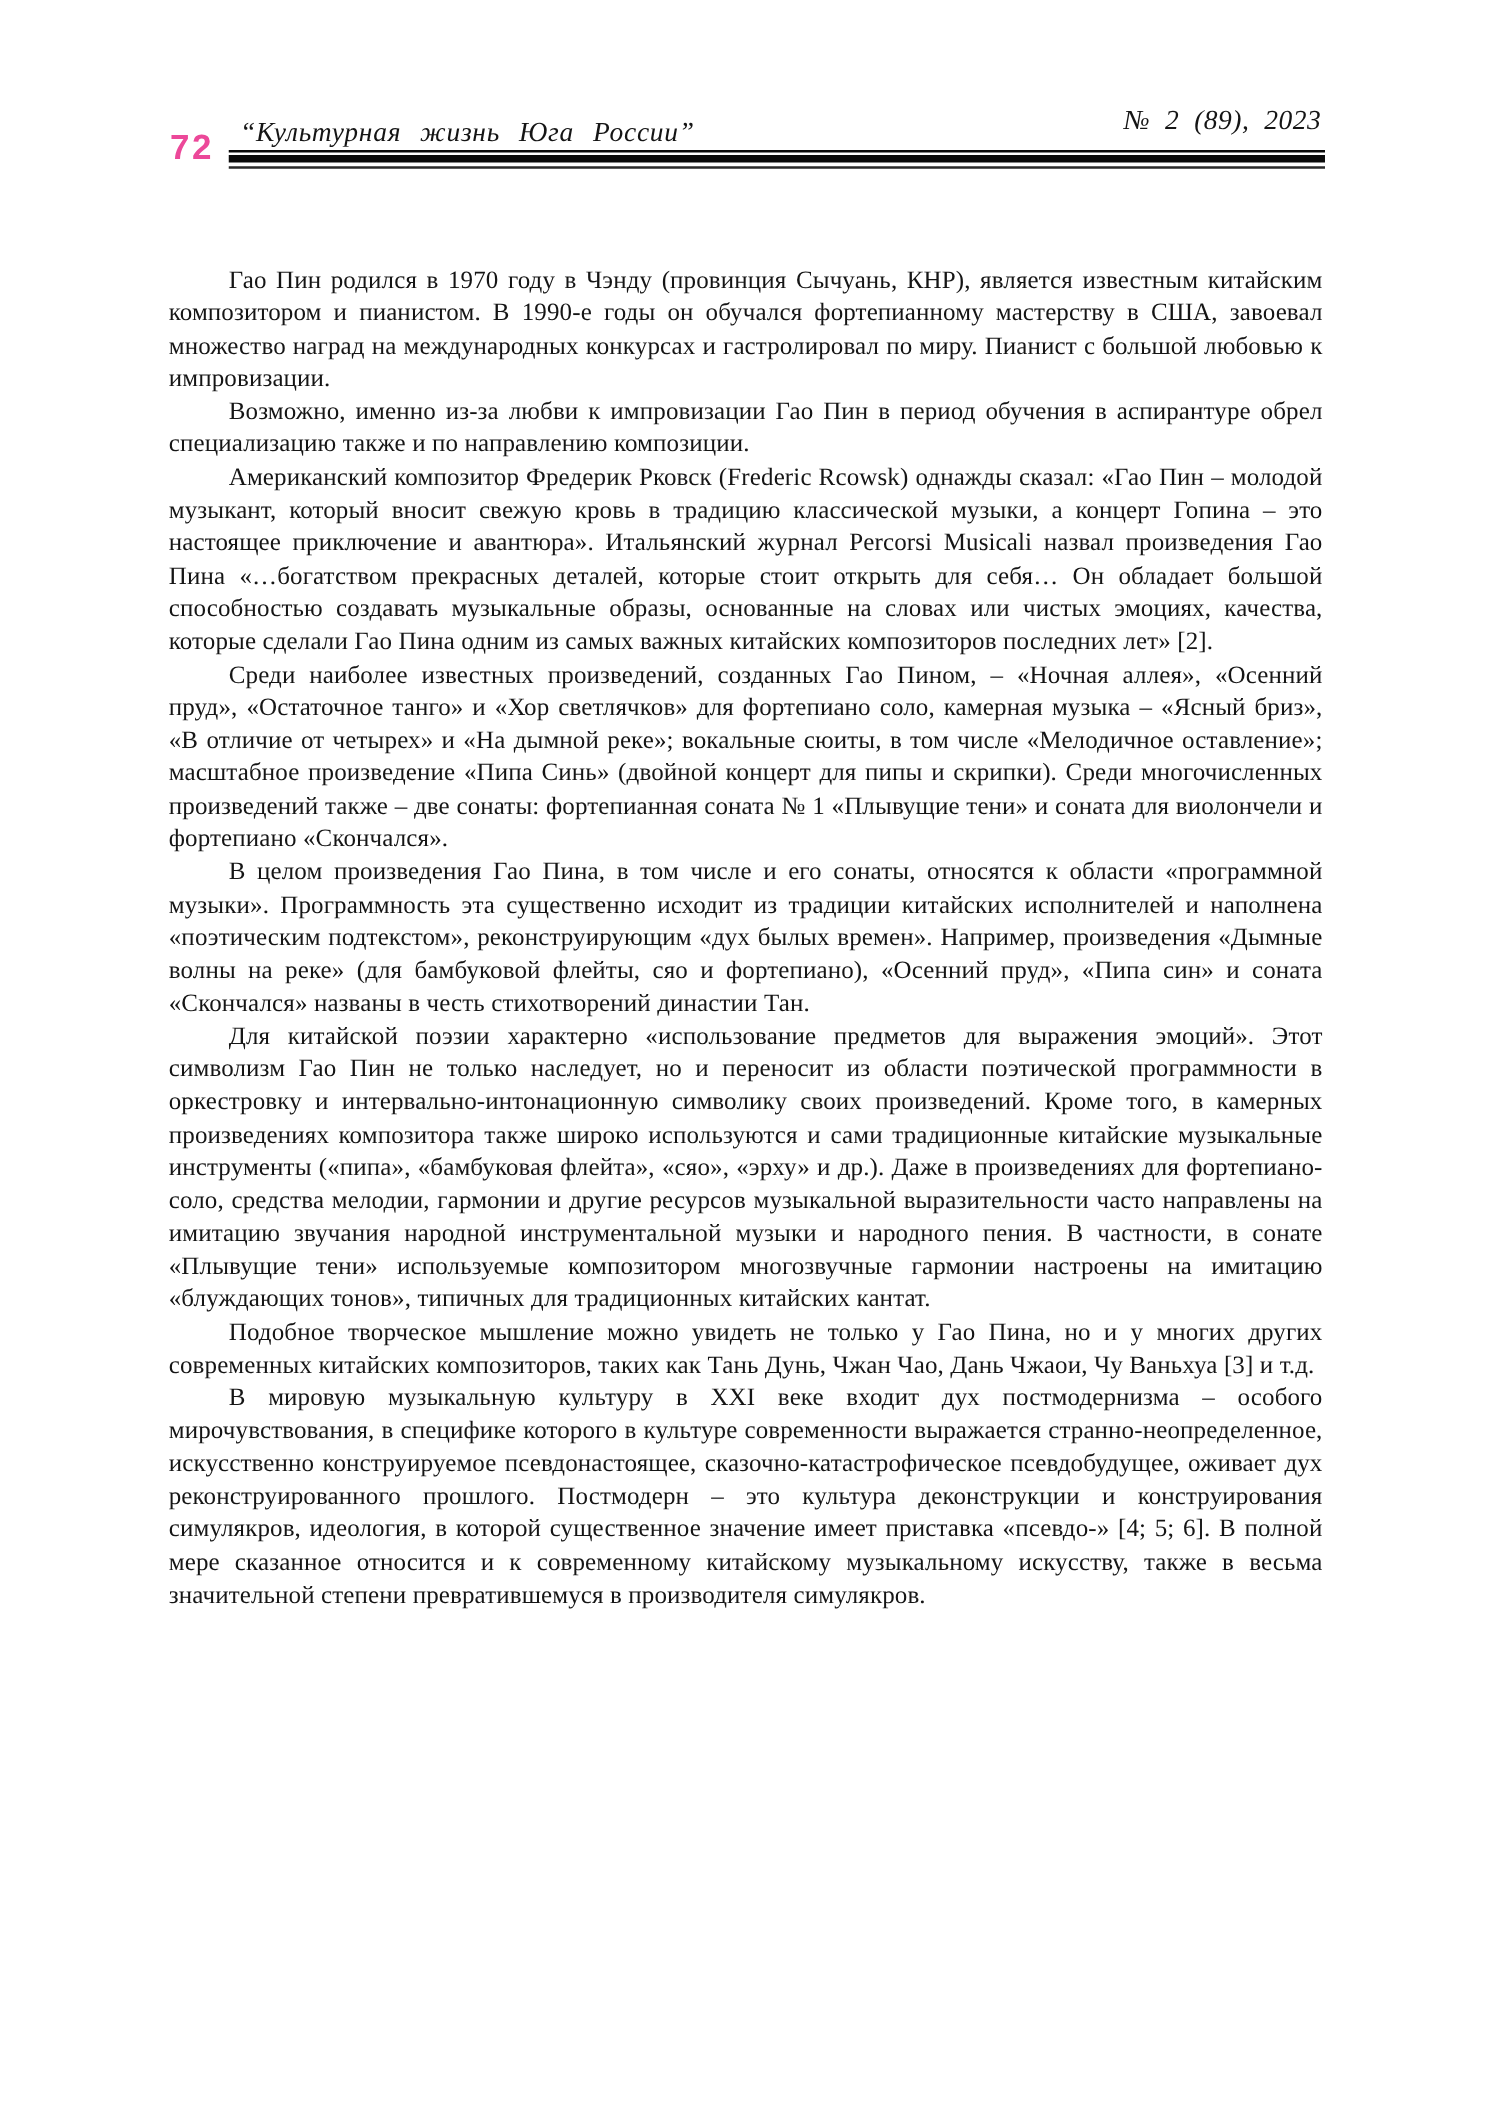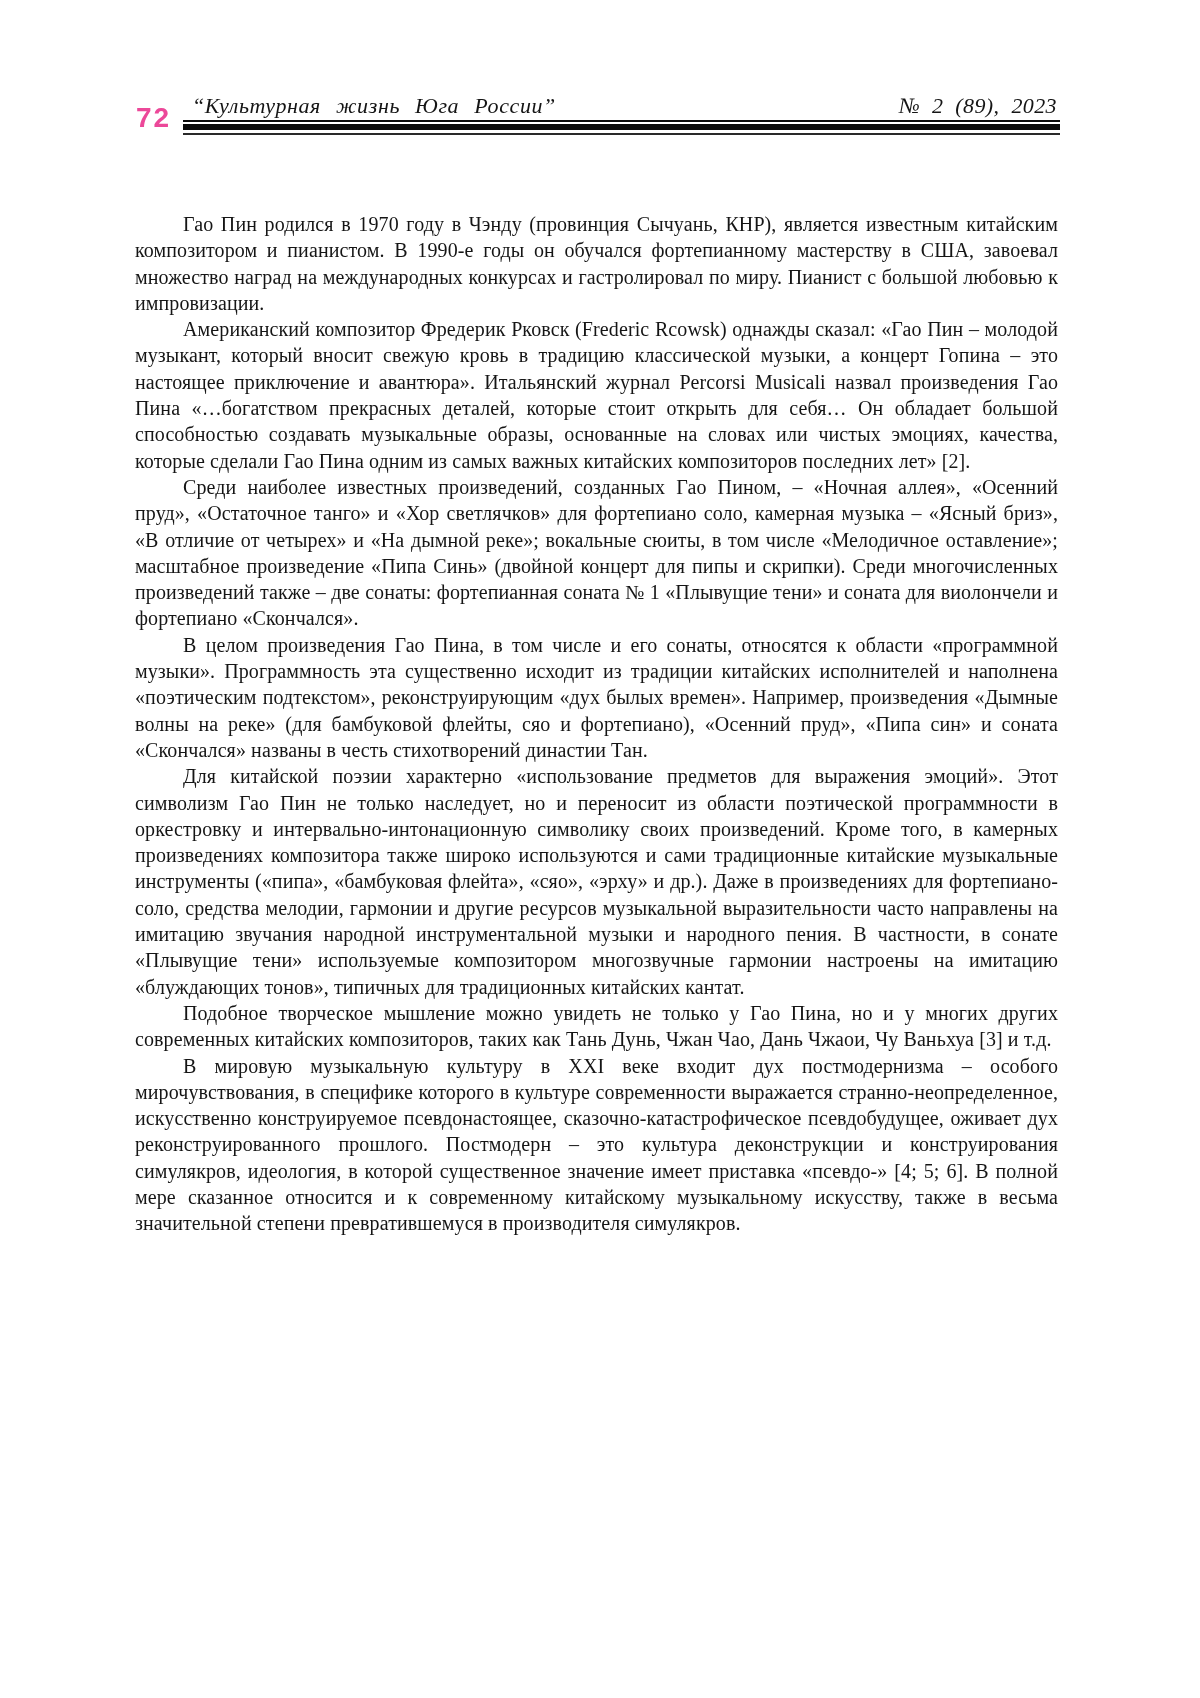--- a/index.html
+++ b/index.html
@@ -22,21 +22,21 @@
     left: 192px;
     top: 93px;
     font-style: italic;
     font-size: 22px;
     letter-spacing: 0.6px;
     word-spacing: 9px;
     white-space: nowrap;
   }
   .issue-info {
     position: absolute;
-    top: 93px;
+    top: 83px;
     right: 143px;
     font-style: italic;
     font-size: 22px;
     letter-spacing: 0.4px;
     word-spacing: 6px;
     white-space: nowrap;
   }
   .page-number {
     position: absolute;
     left: 136px;
@@ -85,20 +85,21 @@
   <div class="page-number">72</div>
 
   <div class="header-rule">
     <div class="rule-thin-top"></div>
     <div class="rule-thick"></div>
     <div class="rule-thin-bottom"></div>
   </div>
 
   <div class="article-body">
     <p>Гао Пин родился в 1970 году в Чэнду (провинция Сычуань, КНР), является известным китайским композитором и пианистом. В 1990-е годы он обучался фортепианному мастерству в США, завоевал множество наград на международных конкурсах и гастролировал по миру. Пианист с большой любовью к импровизации.</p>
+    <p>Возможно, именно из-за любви к импровизации Гао Пин в период обучения в аспирантуре обрел специализацию также и по направлению композиции.</p>
     <p>Американский композитор Фредерик Рковск (Frederic Rcowsk) однажды сказал: «Гао Пин – молодой музыкант, который вносит свежую кровь в традицию классической музыки, а концерт Гопина – это настоящее приключение и авантюра». Итальянский журнал Percorsi Musicali назвал произведения Гао Пина «…богатством прекрасных деталей, которые стоит открыть для себя… Он обладает большой способностью создавать музыкальные образы, основанные на словах или чистых эмоциях, качества, которые сделали Гао Пина одним из самых важных китайских композиторов последних лет» [2].</p>
     <p>Среди наиболее известных произведений, созданных Гао Пином, – «Ночная аллея», «Осенний пруд», «Остаточное танго» и «Хор светлячков» для фортепиано соло, камерная музыка – «Ясный бриз», «В отличие от четырех» и «На дымной реке»; вокальные сюиты, в том числе «Мелодичное оставление»; масштабное произведение «Пипа Синь» (двойной концерт для пипы и скрипки). Среди многочисленных произведений также – две сонаты: фортепианная соната № 1 «Плывущие тени» и соната для виолончели и фортепиано «Скончался».</p>
     <p>В целом произведения Гао Пина, в том числе и его сонаты, относятся к области «программной музыки». Программность эта существенно исходит из традиции китайских исполнителей и наполнена «поэтическим подтекстом», реконструирующим «дух былых времен». Например, произведения «Дымные волны на реке» (для бамбуковой флейты, сяо и фортепиано), «Осенний пруд», «Пипа син» и соната «Скончался» названы в честь стихотворений династии Тан.</p>
     <p>Для китайской поэзии характерно «использование предметов для выражения эмоций». Этот символизм Гао Пин не только наследует, но и переносит из области поэтической программности в оркестровку и интервально-интонационную символику своих произведений. Кроме того, в камерных произведениях композитора также широко используются и сами традиционные китайские музыкальные инструменты («пипа», «бамбуковая флейта», «сяо», «эрху» и др.). Даже в произведениях для фортепиано-соло, средства мелодии, гармонии и другие ресурсов музыкальной выразительности часто направлены на имитацию звучания народной инструментальной музыки и народного пения. В частности, в сонате «Плывущие тени» используемые композитором многозвучные гармонии настроены на имитацию «блуждающих тонов», типичных для традиционных китайских кантат.</p>
     <p>Подобное творческое мышление можно увидеть не только у Гао Пина, но и у многих других современных китайских композиторов, таких как Тань Дунь, Чжан Чао, Дань Чжаои, Чу Ваньхуа [3] и т.д.</p>
     <p>В мировую музыкальную культуру в XXI веке входит дух постмодернизма – особого мирочувствования, в специфике которого в культуре современности выражается странно-неопределенное, искусственно конструируемое псевдонастоящее, сказочно-катастрофическое псевдобудущее, оживает дух реконструированного прошлого. Постмодерн – это культура деконструкции и конструирования симулякров, идеология, в которой существенное значение имеет приставка «псевдо-» [4; 5; 6]. В полной мере сказанное относится и к современному китайскому музыкальному искусству, также в весьма значительной степени превратившемуся в производителя симулякров.</p>
   </div>
 
 </div>
 

